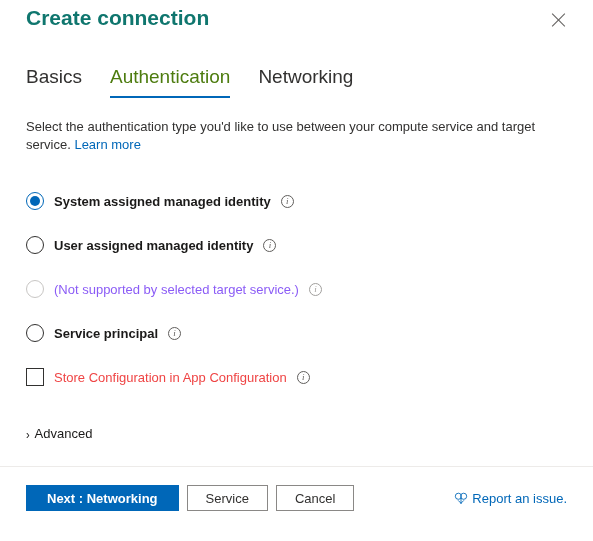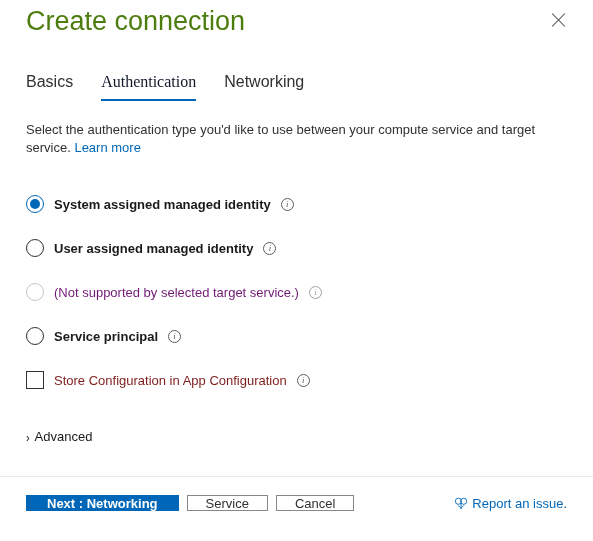--- a/index.html
+++ b/index.html
@@ -1,45 +1,45 @@
 <!DOCTYPE html>
 <html><head>
   <meta charset="utf-8">
   <style>
     * { box-sizing: border-box; margin: 0; padding: 0; font-family: "Segoe UI", Arial, sans-serif; }
     body { width: 593px; height: 541px; background: #fff; position: relative; color: #323130; }
     .header { display: flex; justify-content: space-between; align-items: flex-start; padding: 6px 26px 0 26px; }
-    .title { font-size: 27px; font-weight: 400; color: #4d7c0f; }
+    .title { font-size: 21px; font-weight: 700; color: #0f766e; }
     .close { width: 16px; height: 16px; cursor: pointer; position: relative; margin-top: 6px; }
     .close::before, .close::after { content: ""; position: absolute; left: 7px; top: -1px; width: 1px; height: 18px; background: #605e5c; }
     .close::before { transform: rotate(45deg); }
     .close::after { transform: rotate(-45deg); }
     .tabs { display: flex; gap: 28px; padding: 36px 26px 0 26px; border-bottom: none; }
-    .tab { font-size: 16px; padding-bottom: 8px; cursor: pointer; color: #323130; }
-    .tab.active { color: #0f172a; border-bottom: 2px solid #0067b8; font-weight: 400; font-family: Liberation Serif, serif; }
+    .tab { font-size: 19px; padding-bottom: 8px; cursor: pointer; color: #323130; }
+    .tab.active { color: #4d7c0f; border-bottom: 2px solid #0067b8; font-weight: 400; }
     .desc { padding: 20px 26px 0 26px; font-size: 13px; line-height: 1.4; color: #323130; }
     .link { color: #0067b8; cursor: pointer; }
     .options { padding: 30px 26px 0 26px; }
     .radio-row { display: flex; align-items: center; gap: 10px; padding: 8px 0 18px 0; }
     .radio { width: 18px; height: 18px; border: 1px solid #323130; border-radius: 50%; display: flex; align-items: center; justify-content: center; cursor: pointer; }
     .radio.selected { border-color: #0067b8; }
     .radio.selected::after { content: ""; width: 10px; height: 10px; background: #0067b8; border-radius: 50%; }
     .radio.disabled { border-color: #c8c6c4; cursor: default; }
     .radio-label { font-size: 13px; font-weight: 600; color: #1b1a19; }
     .radio-label.disabled { color: #a19f9d; font-weight: 600; }
-    .hint { font-size: 13px; color: #701a75; font-weight: 400; }
+    .hint { font-size: 13px; color: #8b5cf6; font-weight: 400; }
     .info { width: 13px; height: 13px; border: 1px solid #605e5c; border-radius: 50%; font-size: 9px; display: flex; align-items: center; justify-content: center; color: #605e5c; font-style: italic; font-family: serif; cursor: pointer; }
     .info.disabled { border-color: #a19f9d; color: #a19f9d; }
     .checkbox-row { display: flex; align-items: center; gap: 10px; padding: 8px 26px 0 26px; }
     .checkbox { width: 18px; height: 18px; border: 1px solid #323130; cursor: pointer; }
-    .check-label { font-size: 13px; color: #7f1d1d; }
+    .check-label { font-size: 13px; color: #ef4444; }
     .advanced { padding: 40px 26px 0 26px; font-size: 13px; color: #1b1a19; cursor: pointer; }
     .chev { display: inline-block; transform: scaleY(1.2); margin-right: 2px; font-size: 11px; }
     .footer { position: absolute; bottom: 30px; left: 0; right: 0; border-top: 1px solid #edebe9; padding: 18px 26px 0 26px; display: flex; align-items: center; }
-    .btn { height: 16px; padding: 0 18px; font-size: 13px; border: 1px solid #8a8886; background: #fff; cursor: pointer; margin-right: 8px; display: flex; align-items: center; }
+    .btn { height: 26px; padding: 0 18px; font-size: 13px; border: 1px solid #8a8886; background: #fff; cursor: pointer; margin-right: 8px; display: flex; align-items: center; }
     .btn.primary { background: #0067b8; border-color: #0067b8; color: #fff; font-weight: 600; padding: 0 20px; }
     .report { margin-left: auto; color: #0067b8; font-size: 13px; cursor: pointer; display: flex; align-items: center; gap: 4px; }
     .report-icon { width: 14px; height: 14px; }
   </style>
 </head>
 <body>
 
 <div class="header">
   <div class="title">Create connection</div>
   <div class="close"></div>

